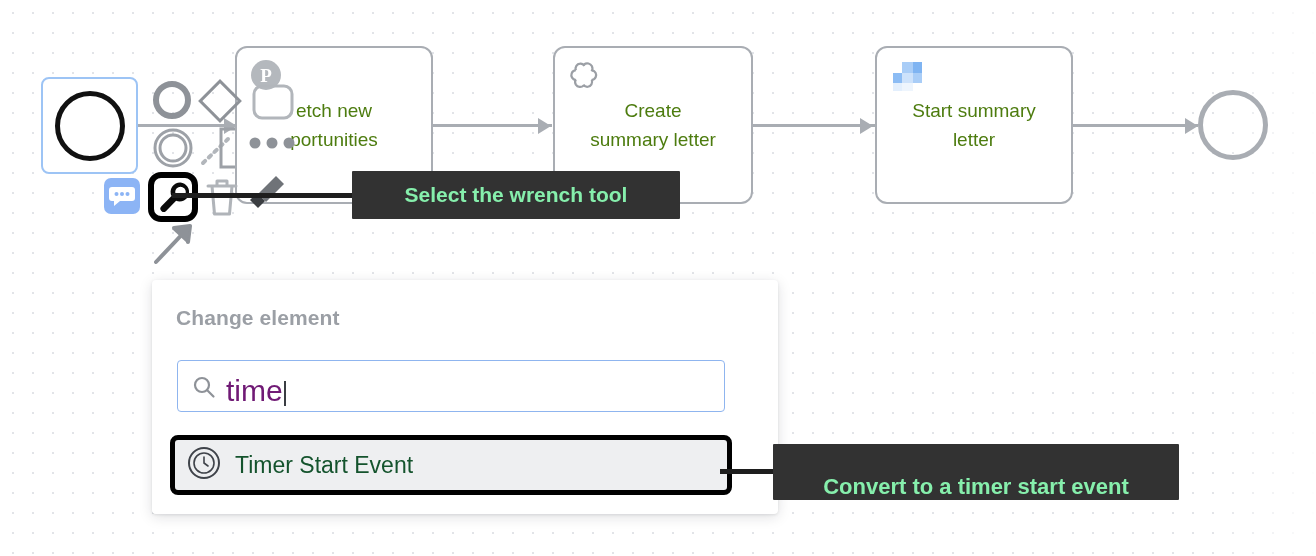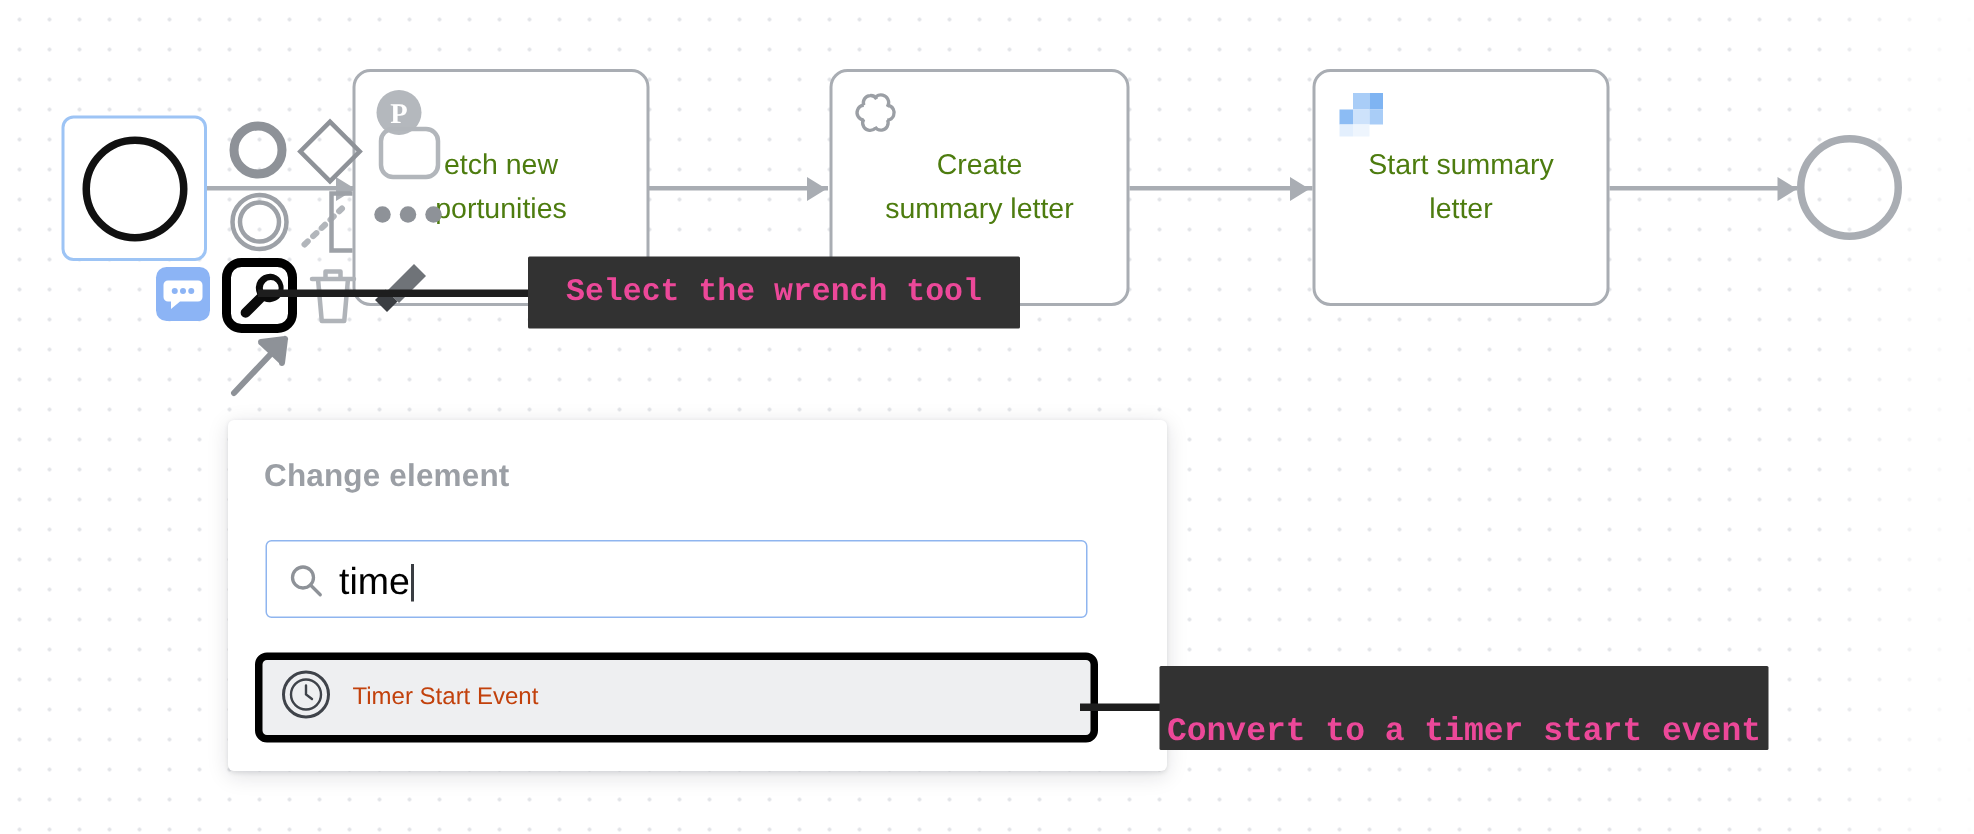--- a/index.html
+++ b/index.html
@@ -76,27 +76,26 @@
   }
   .chat-bubble{
     position:absolute;left:104px;top:178px;width:36px;height:36px;
     background:#8cb4f5;border-radius:7px;z-index:8;
   }
 
   
   .tooltip{
     position:absolute;
     background:#323232;
-    color:#ec4899;
+    color:#86efac;
     font-weight:bold;
     border-radius:1px;
     display:flex;align-items:center;justify-content:center;
     box-sizing:border-box;
     z-index:40;
-    font-family:Liberation Mono, monospace;
   }
   .tt-leader{position:absolute;background:#1e1e1e;height:5px;z-index:39;}
 
   
   #dialog{
     position:absolute;left:152px;top:280px;width:598px;height:234px;
     background:#ffffff;
     border-radius:4px;
     box-shadow:0 3px 14px rgba(20,25,40,.13), 0 1px 3px rgba(20,25,40,.10);
     z-index:30;
@@ -108,35 +107,35 @@
     letter-spacing:.1px;
   }
   #search-box{
     position:absolute;left:25px;top:80px;width:548px;height:52px;
     border:1px solid #8fb5ef;border-radius:4px;background:#fff;
     box-sizing:border-box;
   }
   #search-icon{position:absolute;left:14px;top:14px;}
   #search-value{
     position:absolute;left:48px;top:13px;
-    font-size:25px;color:#000000;
+    font-size:30px;color:#701a75;
   }
   .caret{
     display:inline-block;width:2px;height:25px;background:#3a3d42;
     vertical-align:-5px;margin-left:1px;
   }
   #result-row{
     position:absolute;left:18px;top:155px;width:562px;height:60px;
     background:#eeeff1;border:5px solid #000;border-radius:8px;
     box-sizing:border-box;
     display:flex;align-items:center;
   }
   #result-icon{margin-left:12px;flex:0 0 auto;}
   #result-label{
-    margin-left:14px;font-size:16px;color:#c2410c;
+    margin-left:14px;font-size:23px;color:#14532d;
   }
 </style>
 </head>
 <body>
 
 <div id="canvas"></div>
 
 <div class="layer">
 
   <div class="conn" style="left:137px;top:124px;width:100px;"></div>

